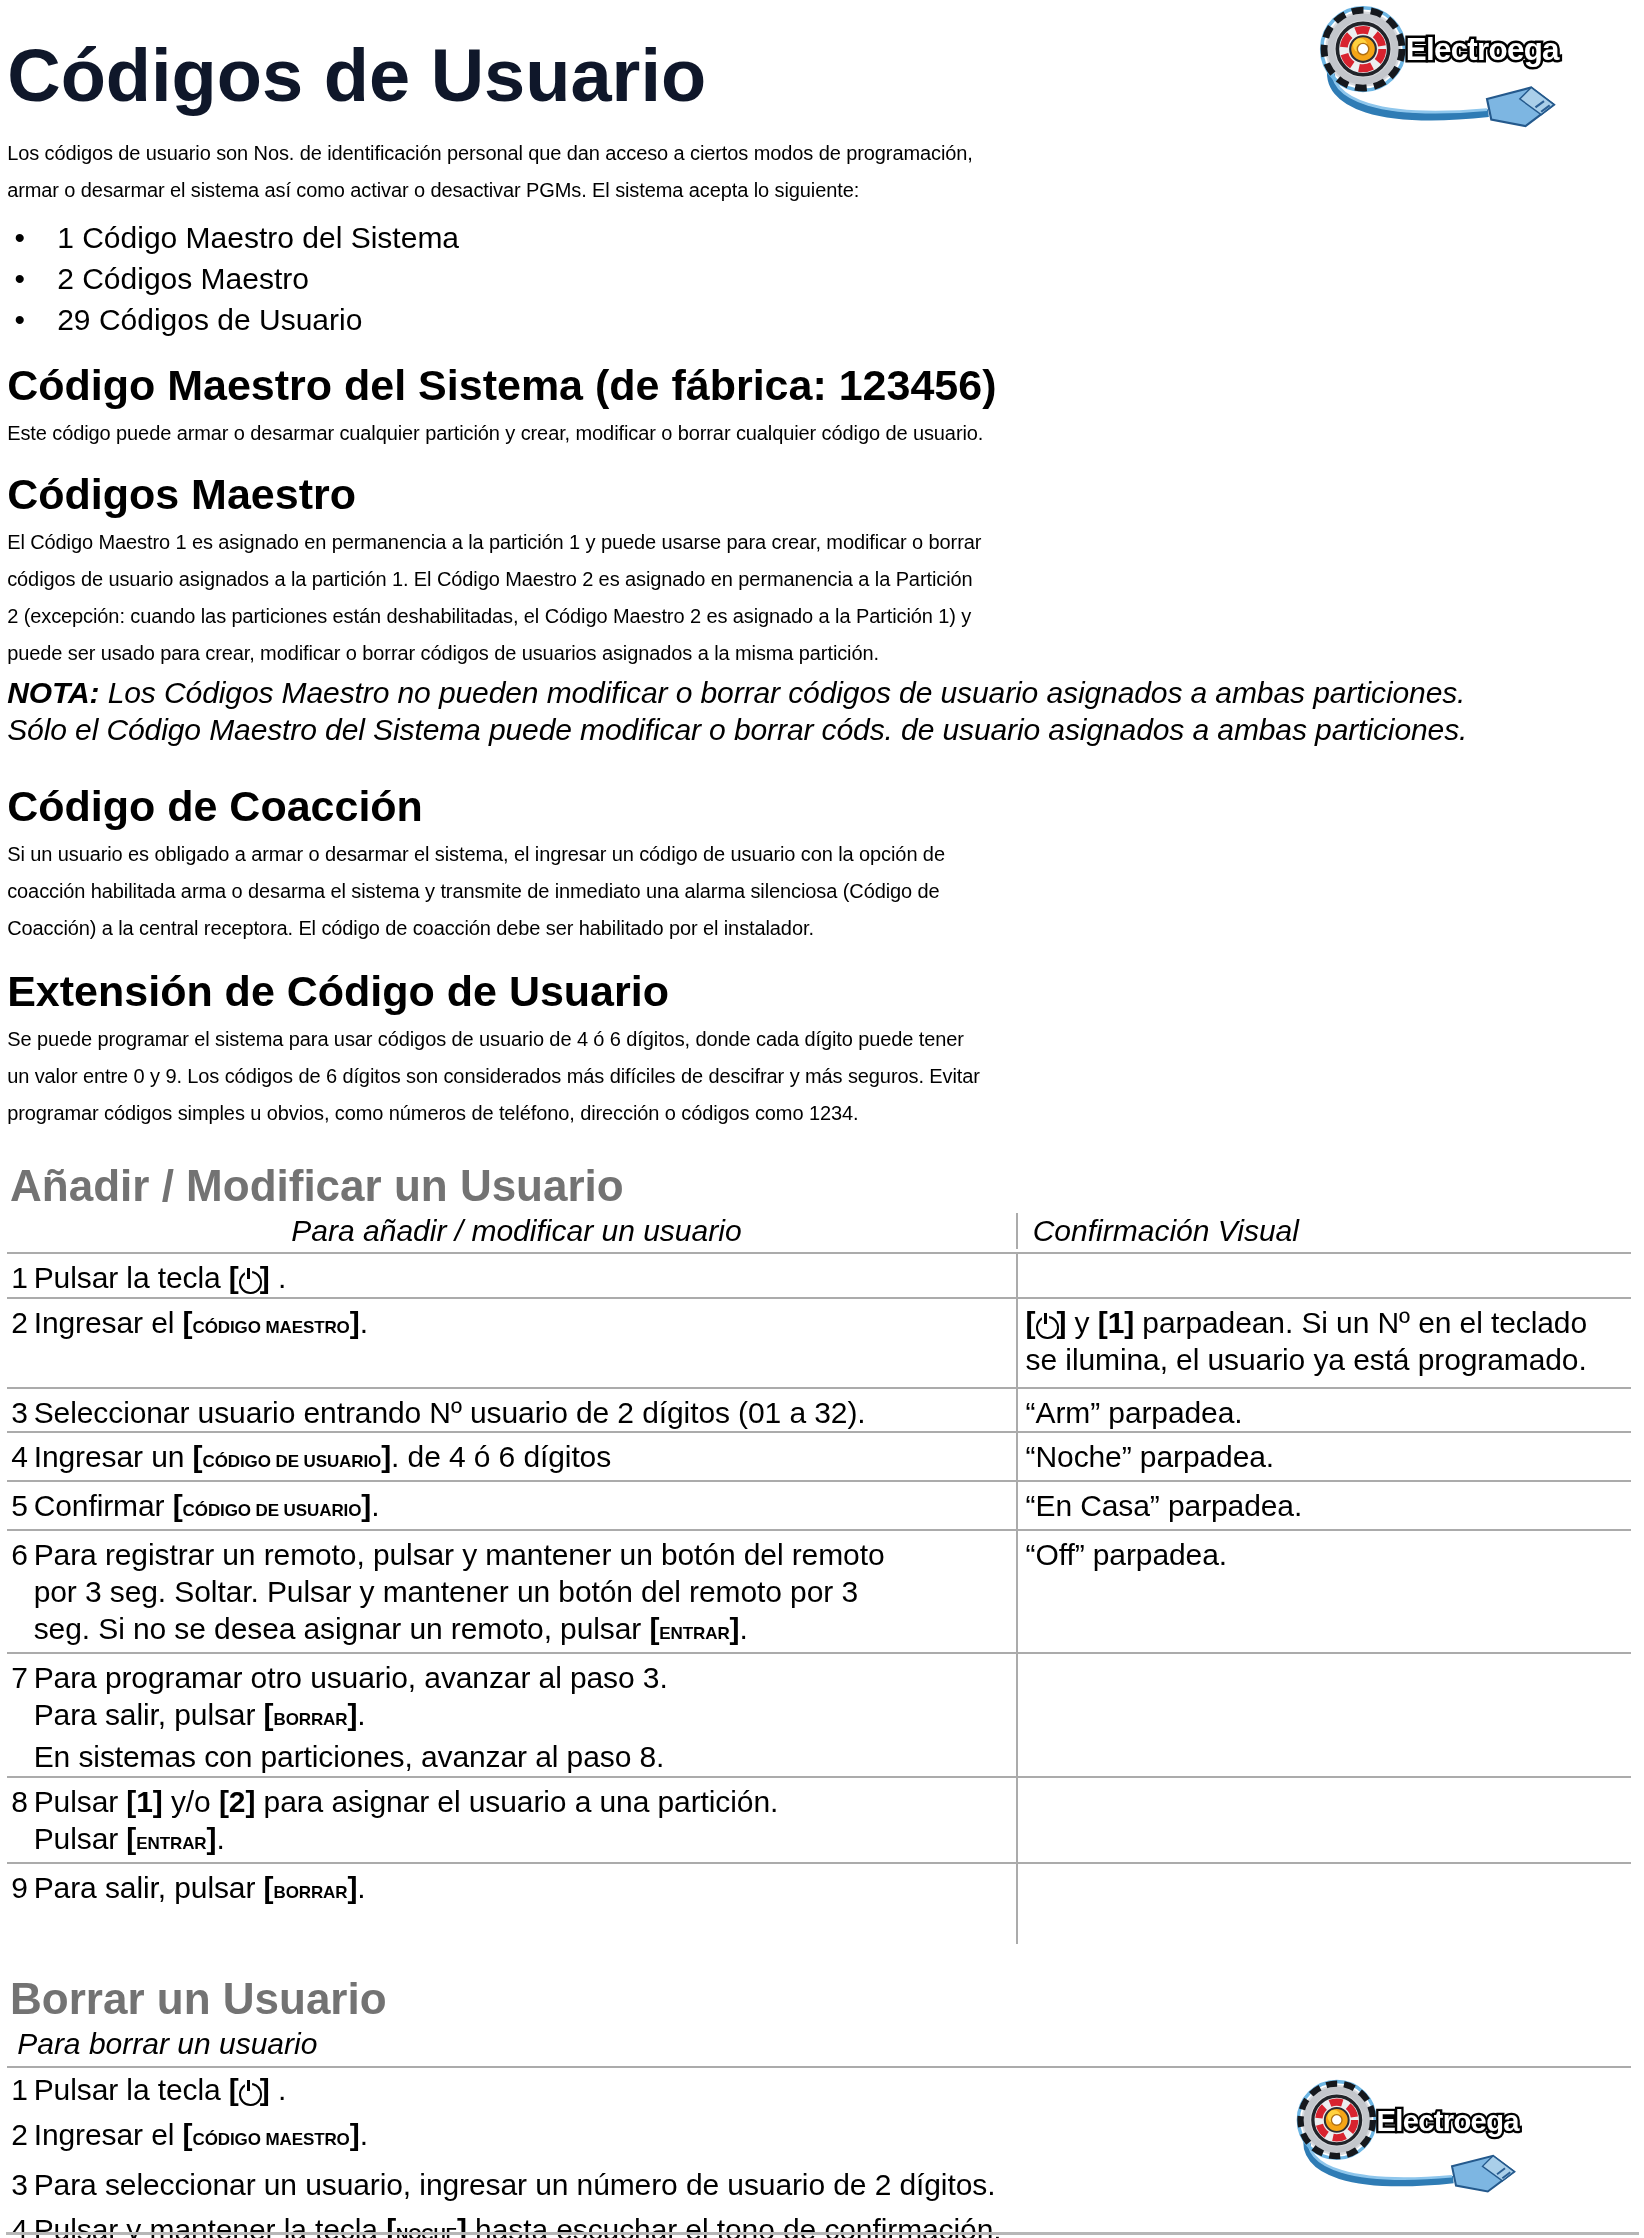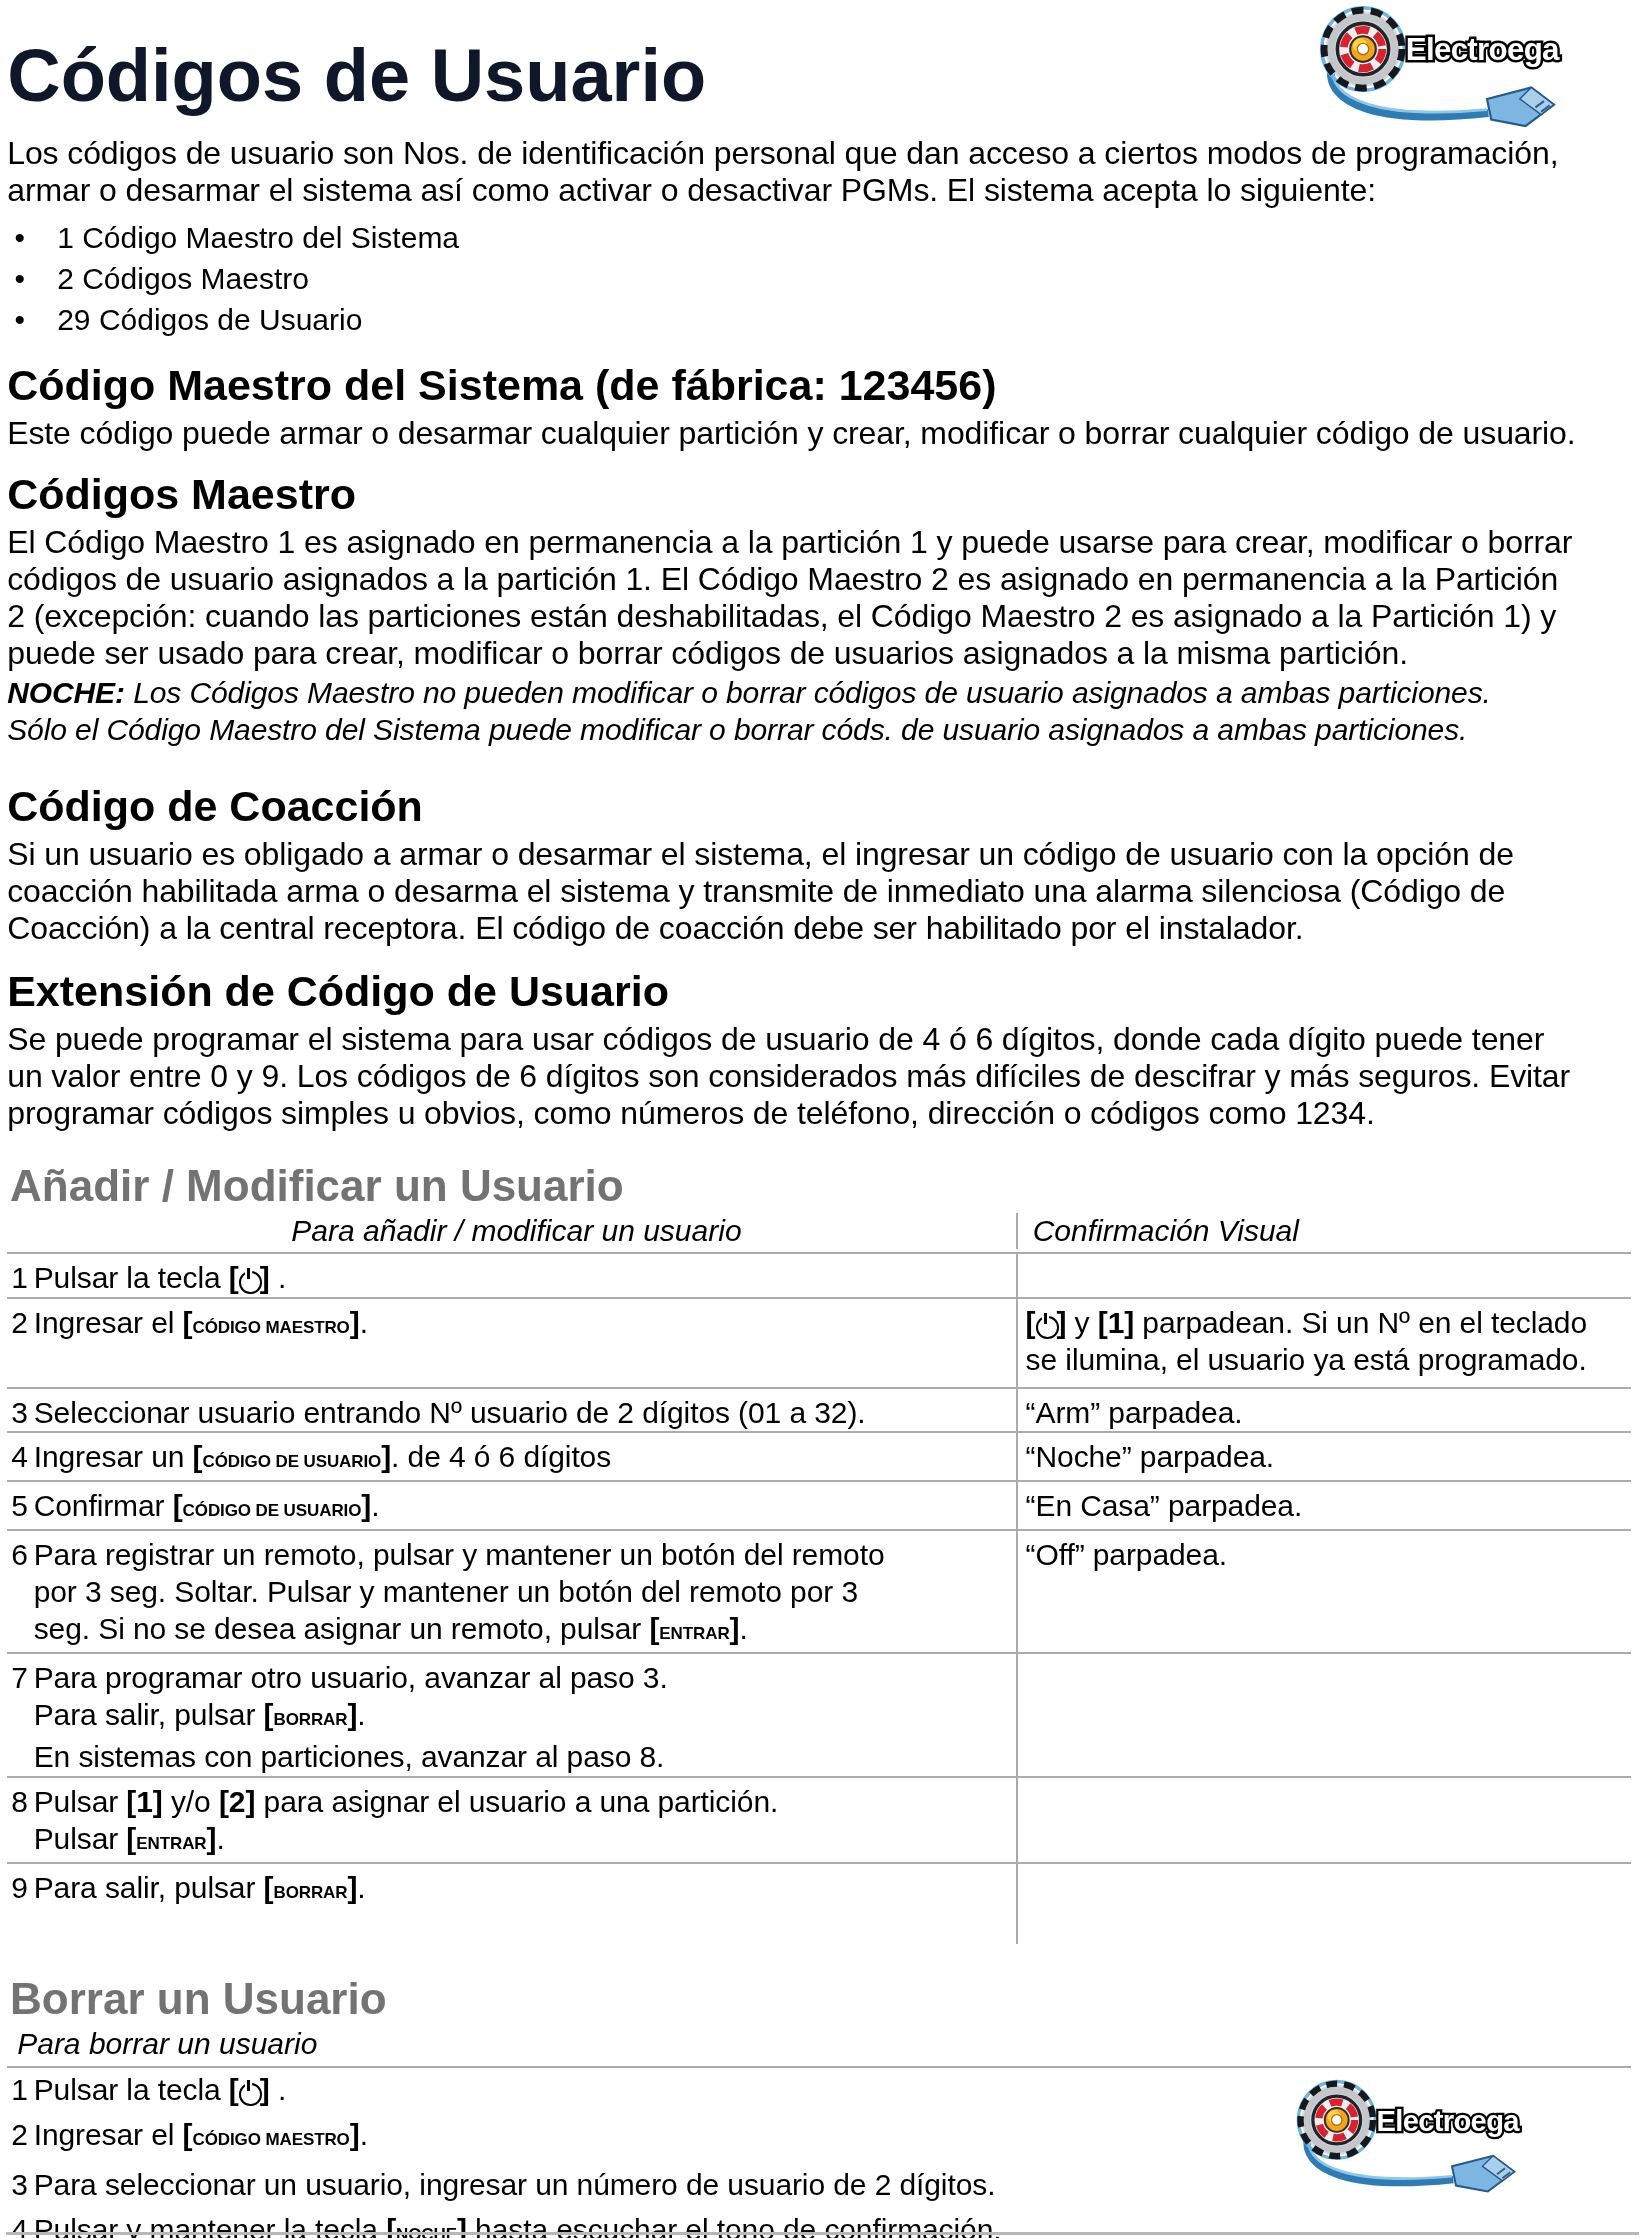--- a/index.html
+++ b/index.html
@@ -3,21 +3,21 @@
 <meta charset="utf-8">
 <style>
   *{box-sizing:border-box;}
   html,body{margin:0;padding:0;}
   body{width:1645px;height:2239px;position:relative;overflow:hidden;background:#ffffff;color:#000;
        font-family:"Liberation Sans","DejaVu Sans",sans-serif;}
   .page{position:absolute;inset:0;padding:0 14.3px 0 7.2px;}
 
   .title{margin:0;padding-top:36px;font-size:74px;line-height:80px;font-weight:700;color:#0f172a;}
 
-  .para{font-size:32px;line-height:37px;letter-spacing:-0.1px;white-space:pre-line;}
+  .para{font-size:20px;line-height:37px;letter-spacing:-0.1px;white-space:pre-line;}
   .intro{margin-top:18.6px;}
 
   .bullet-list{margin-top:8.6px;}
   .bullet-row{display:flex;font-size:30px;line-height:41px;}
   .bullet-dot{flex:0 0 50px;padding-left:7.2px;}
 
   .sec-h{margin:0;font-size:43px;line-height:36px;font-weight:700;}
   .mt38{margin-top:27px;}.mt34{margin-top:24px;}.mt56{margin-top:40px;}.mt36{margin-top:26px;}
   .p5{margin-top:12px;}
 
@@ -81,21 +81,21 @@
   </div>
 
   <h2 class="sec-h mt38">Código Maestro del Sistema (de fábrica: 123456)</h2>
   <div class="para p5">Este código puede armar o desarmar cualquier partición y crear, modificar o borrar cualquier código de usuario.</div>
 
   <h2 class="sec-h mt34">Códigos Maestro</h2>
   <div class="para p5">El Código Maestro 1 es asignado en permanencia a la partición 1 y puede usarse para crear, modificar o borrar
 códigos de usuario asignados a la partición 1. El Código Maestro 2 es asignado en permanencia a la Partición
 2 (excepción: cuando las particiones están deshabilitadas, el Código Maestro 2 es asignado a la Partición 1) y
 puede ser usado para crear, modificar o borrar códigos de usuarios  asignados a la misma partición.</div>
-  <div class="note"><b>NOCHE:</b><span> Los Códigos Maestro no pueden modificar o borrar códigos de usuario asignados a ambas particiones.
+  <div class="note"><b>NOTA:</b><span> Los Códigos Maestro no pueden modificar o borrar códigos de usuario asignados a ambas particiones.
 Sólo el Código Maestro del Sistema puede modificar o borrar códs. de usuario asignados a ambas particiones.</span></div>
 
   <h2 class="sec-h mt56">Código de Coacción</h2>
   <div class="para p5">Si un usuario es obligado a armar o desarmar el sistema, el ingresar un código de usuario con la opción de
 coacción habilitada arma o desarma el sistema y transmite de inmediato una alarma silenciosa (Código de
 Coacción) a la central receptora. El código de coacción debe ser habilitado por el instalador.</div>
 
   <h2 class="sec-h mt36">Extensión de Código de Usuario</h2>
   <div class="para p5">Se puede programar el sistema para usar códigos de usuario de 4 ó 6 dígitos, donde cada dígito puede tener
 un valor entre 0 y 9. Los códigos de 6 dígitos son considerados más difíciles de descifrar y más seguros. Evitar

